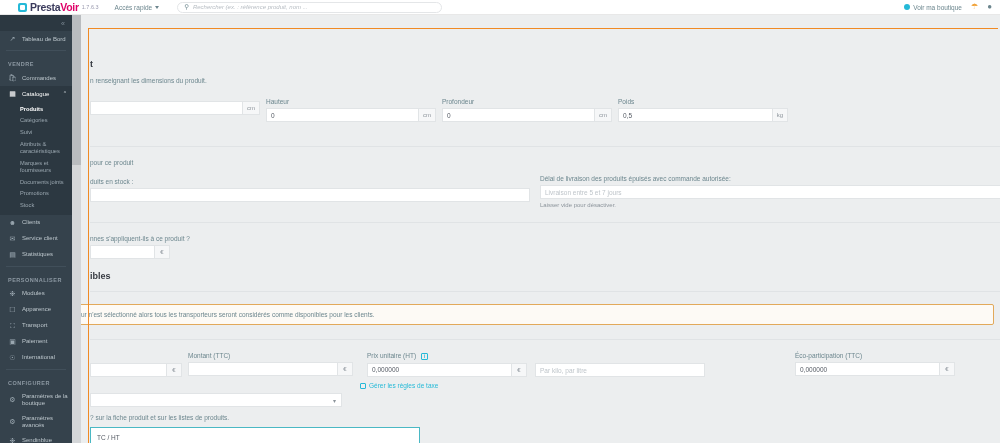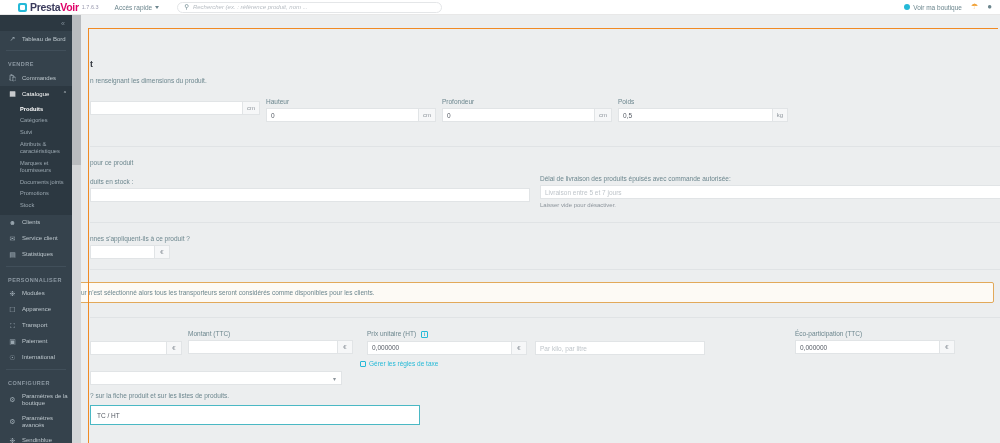--- a/index.html
+++ b/index.html
@@ -362,20 +362,21 @@
       <div class="hr-soft" style="margin-top:14px;"></div>
 
       <div>
         <div class="field-label">nnes s'appliquent-ils à ce produit ?</div>
         <div class="igroup" style="width:80px;">
           <div class="inp" style="flex:1;"></div>
           <div class="addon">€</div>
         </div>
       </div>
 
+      <div class="sec-title" style="padding-top:12px;">ibles</div>
       <div class="hr-soft" style="margin-top:10px;"></div>
       <div class="alert-carrier" style="width:922px;margin-left:-18px;">ur n'est sélectionné alors tous les transporteurs seront considérés comme disponibles pour les clients.</div>
 
       <div class="hr-soft" style="margin-top:14px;"></div>
 
       <div style="display:flex;align-items:flex-start;">
         <div style="width:92px;margin-right:6px;padding-top:11px;">
           <div class="igroup">
             <div class="inp" style="flex:1;"></div>
             <div class="addon">€</div>

